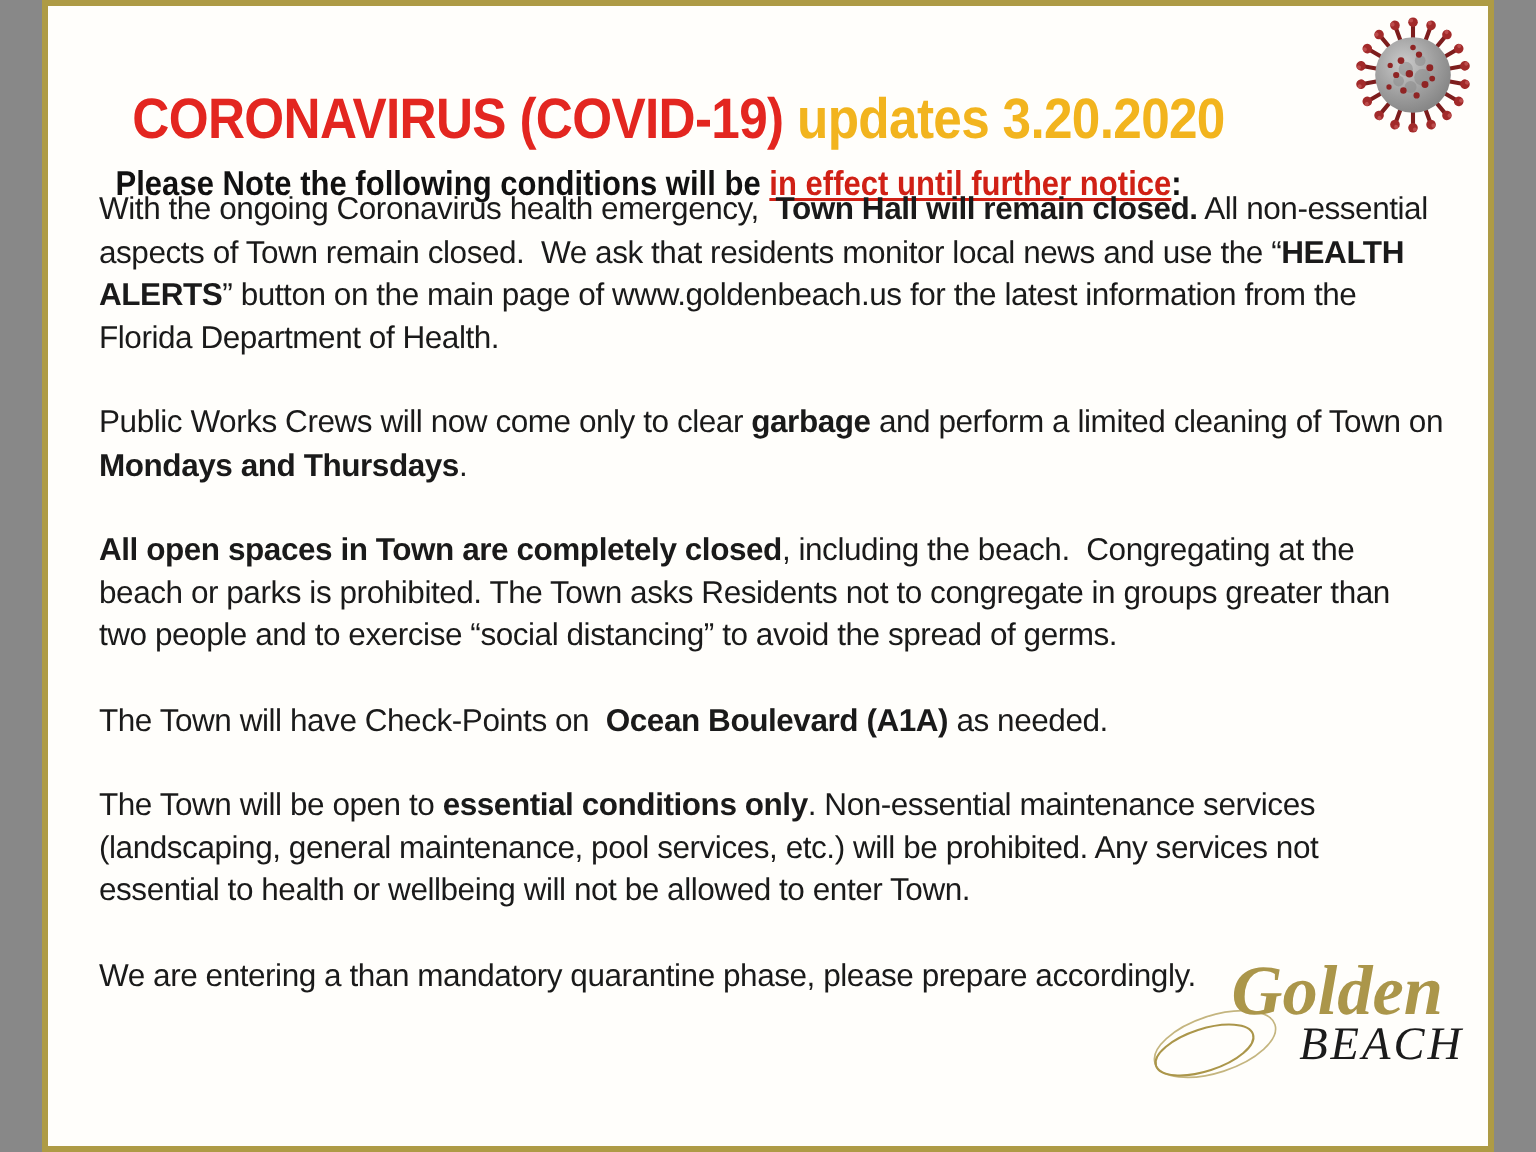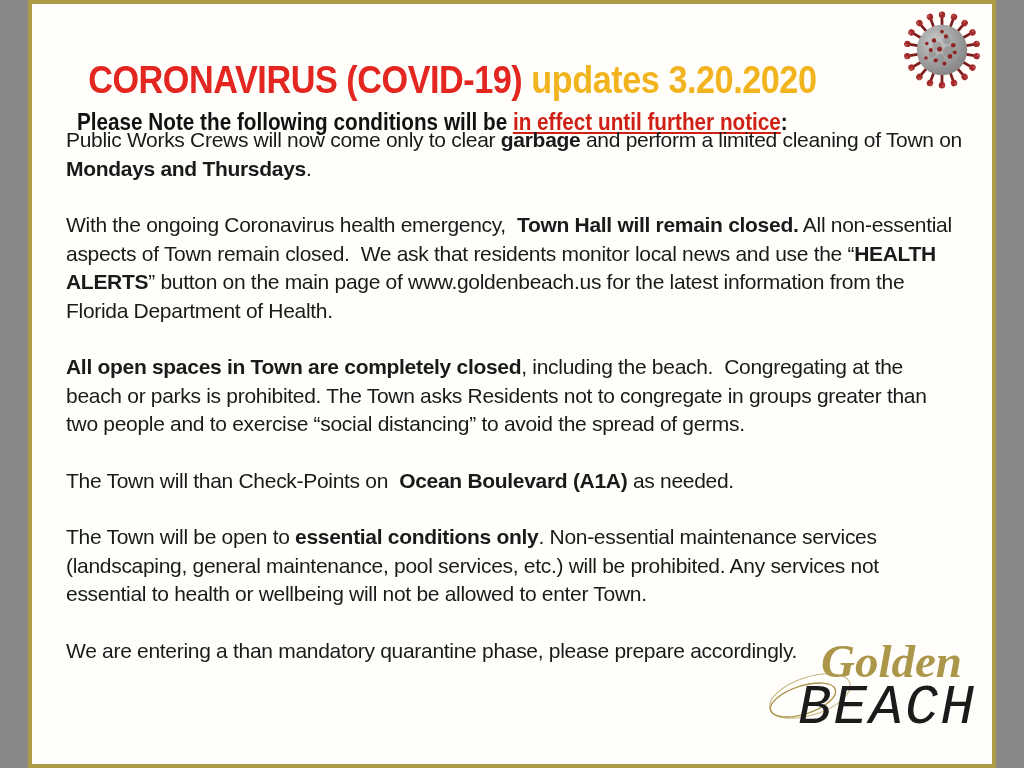--- a/index.html
+++ b/index.html
@@ -35,22 +35,22 @@
   .content b { font-weight:bold; }
   .logo { position:absolute; right:16px; bottom:24px; width:210px; height:96px; }
   .logo-flourish { position:absolute; left:-8px; top:16px; width:110px; height:70px; }
   .logo-golden {
     position:absolute; top:-6px; right:14px;
     font-family:"Liberation Serif", serif; font-style:italic; font-weight:bold;
     font-size:47px; line-height:1;
   }
   .logo-beach {
     position:absolute; top:36px; right:0px;
-    font-family:Liberation Mono, monospace; font-style:italic;
-    font-size:56px; line-height:1; letter-spacing:2px; color:#1b1b1b;
+    font-family:Liberation Serif, serif; font-style:italic;
+    font-size:31px; line-height:1; letter-spacing:2px; color:#1b1b1b;
   }
 </style>
 </head>
 <body>
 
 <div class="slide" style="border-color: rgb(174, 155, 69);">
 
   <div class="title">
     <span style="color: rgb(227, 38, 32);">CORONAVIRUS (COVID-19) </span><span style="color: rgb(242, 180, 30);">updates 3.20.2020</span>
   </div>
@@ -110,24 +110,24 @@
       <circle cx="50" cy="27" r="2.3"></circle>
         <circle cx="30" cy="60" r="2.2"></circle>
     </g>
   </svg>
 
   <div class="notice">
     <span>Please Note the following conditions will be </span><span class="hl" style="color: rgb(208, 32, 21);">in effect until further notice</span><span>:</span>
   </div>
 
   <div class="content">
+    <p><span>With the ongoing Coronavirus health emergency,  </span><b>Town Hall will remain closed.</b><span> All non-essential aspects of Town remain closed.  We ask that residents monitor local news and use the “</span><b>HEALTH ALERTS</b><span>” button on the main page of www.goldenbeach.us for the latest information from the Florida Department of Health.</span></p>
     <p><span>Public Works Crews will now come only to clear </span><b>garbage</b><span> and perform a limited cleaning of Town on </span><b>Mondays and Thursdays</b><span>.</span></p>
-    <p><span>With the ongoing Coronavirus health emergency,  </span><b>Town Hall will remain closed.</b><span> All non-essential aspects of Town remain closed.  We ask that residents monitor local news and use the “</span><b>HEALTH ALERTS</b><span>” button on the main page of www.goldenbeach.us for the latest information from the Florida Department of Health.</span></p>
     <p><b>All open spaces in Town are completely closed</b><span>, including the beach.  Congregating at the beach or parks is prohibited. The Town asks Residents not to congregate in groups greater than two people and to exercise “social distancing” to avoid the spread of germs.</span></p>
-    <p><span>The Town will than Check-Points on  </span><b>Ocean Boulevard (A1A)</b><span> as needed.</span></p>
+    <p><span>The Town will have Check-Points on  </span><b>Ocean Boulevard (A1A)</b><span> as needed.</span></p>
     <p><span>The Town will be open to </span><b>essential conditions only</b><span>. Non-essential maintenance services (landscaping, general maintenance, pool services, etc.) will be prohibited. Any services not essential to health or wellbeing will not be allowed to enter Town.</span></p>
     <p><span>We are entering a than mandatory quarantine phase, please prepare accordingly.</span></p>
   </div>
 
   <div class="logo">
     <svg class="logo-flourish" viewBox="0 0 110 70" aria-hidden="true">
       <ellipse cx="45" cy="40" rx="34" ry="14" transform="rotate(-18 45 40)" fill="none" stroke="#ab964a" stroke-width="1.4"></ellipse>
       <ellipse cx="52" cy="36" rx="42" ry="19" transform="rotate(-18 52 36)" fill="none" stroke="#ab964a" stroke-width="1.1" opacity="0.7"></ellipse>
     </svg>
     <div class="logo-golden" style="color: rgb(171, 150, 74); text-align: right;">Golden</div>

